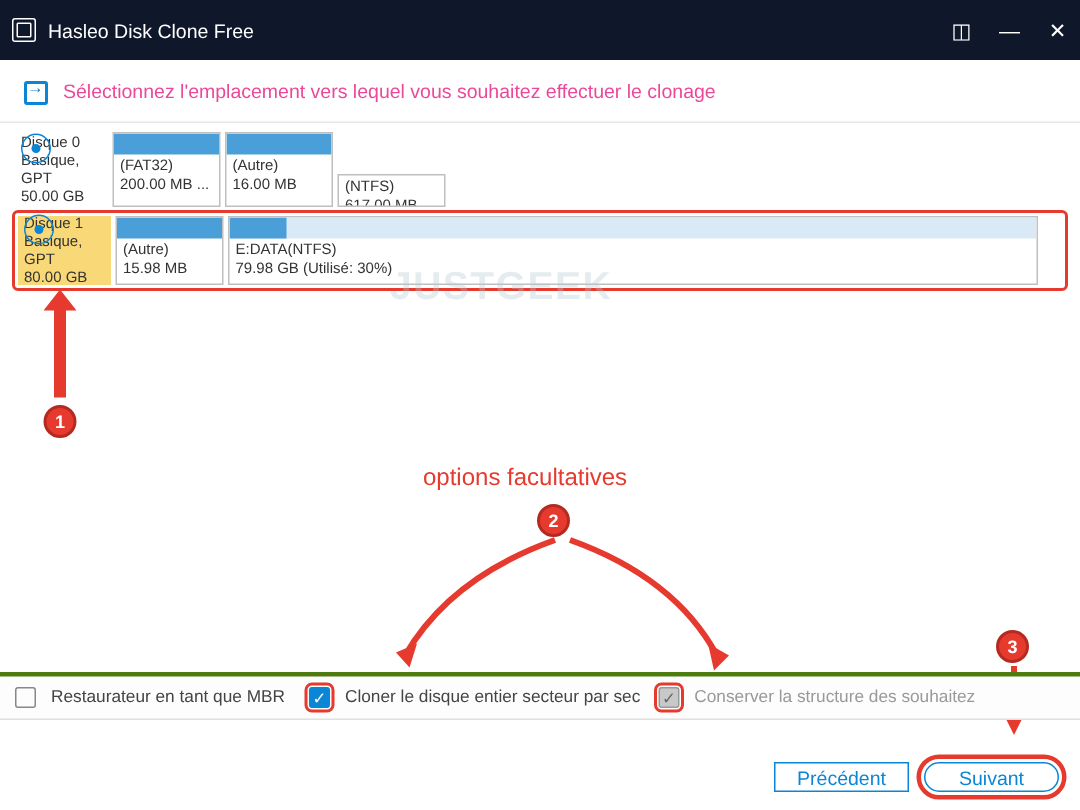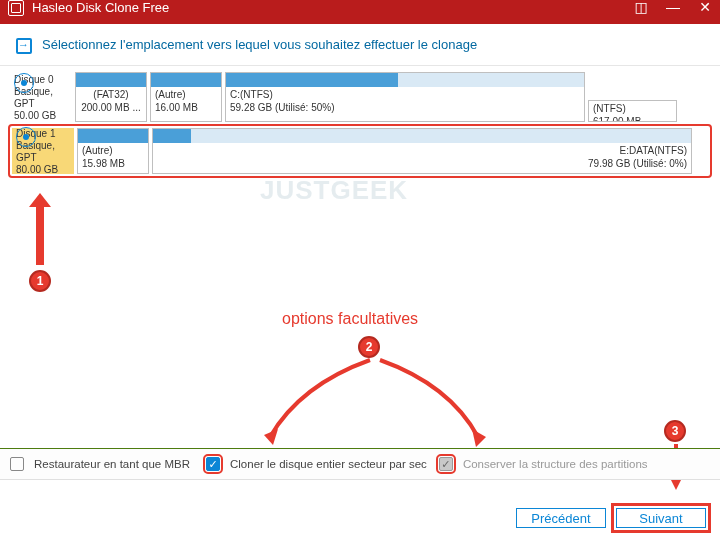--- a/index.html
+++ b/index.html
@@ -1,22 +1,22 @@
 <!DOCTYPE html>
 <html><head>
 <meta charset="utf-8">
 <style>
 *{box-sizing:border-box;margin:0;padding:0;font-family:"Segoe UI",Arial,sans-serif}
 body{width:720px;height:540px;overflow:hidden;background:#fff;position:relative}
-.titlebar{height:24px;background:#b91c1c;color:#fff;display:flex;align-items:flex-start;padding:0 8px;font-size:13px}
+.titlebar{height:40px;background:#0f172a;color:#fff;display:flex;align-items:center;padding:0 8px;font-size:13px}
 .titlebar .logo{width:16px;height:16px;border:1.5px solid #fff;border-radius:2px;margin-right:8px;position:relative}
 .titlebar .logo::after{content:"";position:absolute;width:8px;height:8px;border:1.5px solid #fff;border-radius:1px;left:2px;top:2px}
 .winctrl{margin-left:auto;display:flex;gap:18px;align-items:center}
 .winctrl span{width:14px;height:14px;display:flex;align-items:center;justify-content:center;cursor:pointer;font-size:14px}
-.instruction{height:42px;display:flex;align-items:center;padding:0 14px;font-size:13px;color:#0369a1;border-bottom:1px solid #e6e6e6}
+.instruction{height:42px;display:flex;align-items:center;padding:0 14px;font-size:13px;color:#ec4899;border-bottom:1px solid #e6e6e6}
 .instruction .arrowicon{width:18px;height:18px;margin-right:10px;position:relative}
 .instruction .arrowicon::before{content:"";position:absolute;width:12px;height:12px;border:2px solid #0b86d6;border-radius:2px;left:2px;top:2px}
 .instruction .arrowicon::after{content:"→";position:absolute;color:#0b86d6;font-size:11px;left:4px;top:1px;font-weight:bold}
 .disks{padding:6px 10px 0 10px}
 .diskrow{display:flex;gap:3px;margin-bottom:4px;height:50px}
 .diskrow.sel{outline:2px solid #e63a2e;outline-offset:0;border-radius:2px;padding:2px}
 .diskicon{width:62px;display:flex;flex-direction:column;align-items:flex-start;justify-content:center;padding:2px 4px;font-size:10px;line-height:1.2;color:#333}
 .diskicon .di{width:20px;height:20px;position:relative;margin-bottom:1px}
 .diskicon .di::before{content:"";position:absolute;width:18px;height:18px;border:1.5px solid #0b86d6;border-radius:50%;left:0;top:0}
 .diskicon .di::after{content:"";position:absolute;width:6px;height:6px;background:#0b86d6;border-radius:50%;left:7px;top:7px}
@@ -24,28 +24,28 @@
 .part{border:1px solid #bfbfbf;display:flex;flex-direction:column;font-size:10px;overflow:hidden;cursor:pointer}
 .part .bar{height:14px;background:#d9e9f5;position:relative}
 .part .bar .fill{height:100%;background:#4a9fd8}
 .part .txt{padding:2px 4px;line-height:1.25;color:#333}
 .watermark{position:absolute;left:260px;top:175px;font-size:26px;font-weight:800;color:rgba(180,200,210,.35);letter-spacing:1px;pointer-events:none}
 .arrow1{position:absolute;left:36px;top:205px;width:8px;height:60px;background:#e63a2e}
 .arrow1::before{content:"";position:absolute;left:-7px;top:-12px;border-left:11px solid transparent;border-right:11px solid transparent;border-bottom:14px solid #e63a2e}
 .badge{position:absolute;width:22px;height:22px;border-radius:50%;background:#e63a2e;color:#fff;font-size:12px;font-weight:bold;display:flex;align-items:center;justify-content:center;border:2px solid #b52a20}
 .optlabel{position:absolute;left:282px;top:310px;color:#e63a2e;font-size:16px;font-weight:500}
 .curve{position:absolute;left:260px;top:355px;width:230px;height:95px;pointer-events:none}
-.footer-opts{position:absolute;left:0;right:0;top:448px;height:32px;border-top:1px solid #4d7c0f;border-bottom:1px solid #e0e0e0;display:flex;align-items:center;padding:0 10px;font-size:11.5px;color:#444;gap:6px;background:#fdfdfd}
+.footer-opts{position:absolute;left:0;right:0;top:448px;height:32px;border-top:3px solid #4d7c0f;border-bottom:1px solid #e0e0e0;display:flex;align-items:center;padding:0 10px;font-size:11.5px;color:#444;gap:6px;background:#fdfdfd}
 .cb{width:14px;height:14px;border:1px solid #888;border-radius:2px;display:inline-flex;align-items:center;justify-content:center;margin-right:4px;flex-shrink:0}
 .cb.checked{background:#0b86d6;border-color:#0b86d6;color:#fff;font-size:11px}
 .cb.grey{background:#c8c8c8;border-color:#999;color:#666;font-size:11px}
 .hl{outline:2px solid #e63a2e;outline-offset:1px;border-radius:2px}
 .buttons{position:absolute;right:14px;bottom:12px;display:flex;gap:10px}
 .btn{min-width:90px;height:20px;border:1px solid #0b86d6;background:#fff;color:#0b86d6;font-size:13px;display:flex;align-items:center;justify-content:center;cursor:pointer}
-.btn.hl{outline:3px solid #e63a2e;outline-offset:2px;border-radius:0}
+.btn.hl{outline:3px solid #e63a2e;outline-offset:2px;border-radius:14px}
 </style>
 </head>
 <body>
 
 <div class="titlebar">
   <div class="logo"></div>
   <span>Hasleo Disk Clone Free</span>
   <div class="winctrl">
     <span>◫</span>
     <span>—</span>
@@ -59,48 +59,39 @@
 </div>
 
 <div class="disks" id="disks">
     <div class="diskrow">
       <div class="diskicon">
         <div class="di"></div>
         <div>Disque 0</div>
         <div>Basique, GPT</div>
         <div>50.00 GB</div>
       </div>
-      <div class="part" style="width: 72px; text-align: center;">
+      <div class="part" style="width: 72px;">
         <div class="bar">
           <div class="fill" style="width:100%"></div>
         </div>
         <div class="txt">
           <div>(FAT32)</div>
           <div>200.00 MB ...</div>
         </div>
       </div>
       <div class="part" style="width: 72px;">
         <div class="bar">
           <div class="fill" style="width:100%"></div>
         </div>
         <div class="txt">
           <div>(Autre)</div>
           <div>16.00 MB</div>
         </div>
       </div>
-      <div class="part" style="width: 360px;">
-        <div class="bar">
-          <div class="fill" style="width:48%"></div>
-        </div>
-        <div class="txt">
-          <div>C:(NTFS)</div>
-          <div>59.28 GB (Utilisé: 50%)</div>
-        </div>
-      </div>
-      <div class="part" style="width: 89px; margin-top: 28px;">
+      <div class="part" style="width: 72px; margin-top: 28px;">
         <div class="bar">
           <div class="fill" style="width:100%"></div>
         </div>
         <div class="txt">
           <div>(NTFS)</div>
           <div>617.00 MB ...</div>
         </div>
       </div>
     </div>
     <div class="diskrow sel">
@@ -112,27 +103,27 @@
       </div>
       <div class="part" style="width: 72px;">
         <div class="bar">
           <div class="fill" style="width:100%"></div>
         </div>
         <div class="txt">
           <div>(Autre)</div>
           <div>15.98 MB</div>
         </div>
       </div>
-      <div class="part" style="width: 540px; text-align: right;">
+      <div class="part" style="width: 540px;">
         <div class="bar">
           <div class="fill" style="width:7%"></div>
         </div>
         <div class="txt">
           <div>E:DATA(NTFS)</div>
-          <div>79.98 GB (Utilisé: 0%)</div>
+          <div>79.98 GB (Utilisé: 30%)</div>
         </div>
       </div>
     </div>
   </div>
 
 <div class="watermark">JUSTGEEK</div>
 
 <div class="arrow1"></div>
 <div class="badge" style="left:29px;top:270px">1</div>
 
@@ -150,19 +141,19 @@
   <line x1="6" y1="0" x2="6" y2="36" stroke="#e63a2e" stroke-width="4"></line>
   <polygon points="0,34 12,34 6,46" fill="#e63a2e"></polygon>
 </svg>
 
 <div class="footer-opts">
   <span class="cb"></span>
   <span style="margin-right:10px">Restaurateur en tant que MBR</span>
   <span class="cb checked hl">✓</span>
   <span style="margin-right:6px">Cloner le disque entier secteur par sec</span>
   <span class="cb grey hl">✓</span>
-  <span style="color:#999">Conserver la structure des partitions</span>
+  <span style="color:#999">Conserver la structure des souhaitez</span>
 </div>
 
 <div class="buttons">
   <div class="btn">Précédent</div>
   <div class="btn hl">Suivant</div>
 </div>
 
 </body></html>

